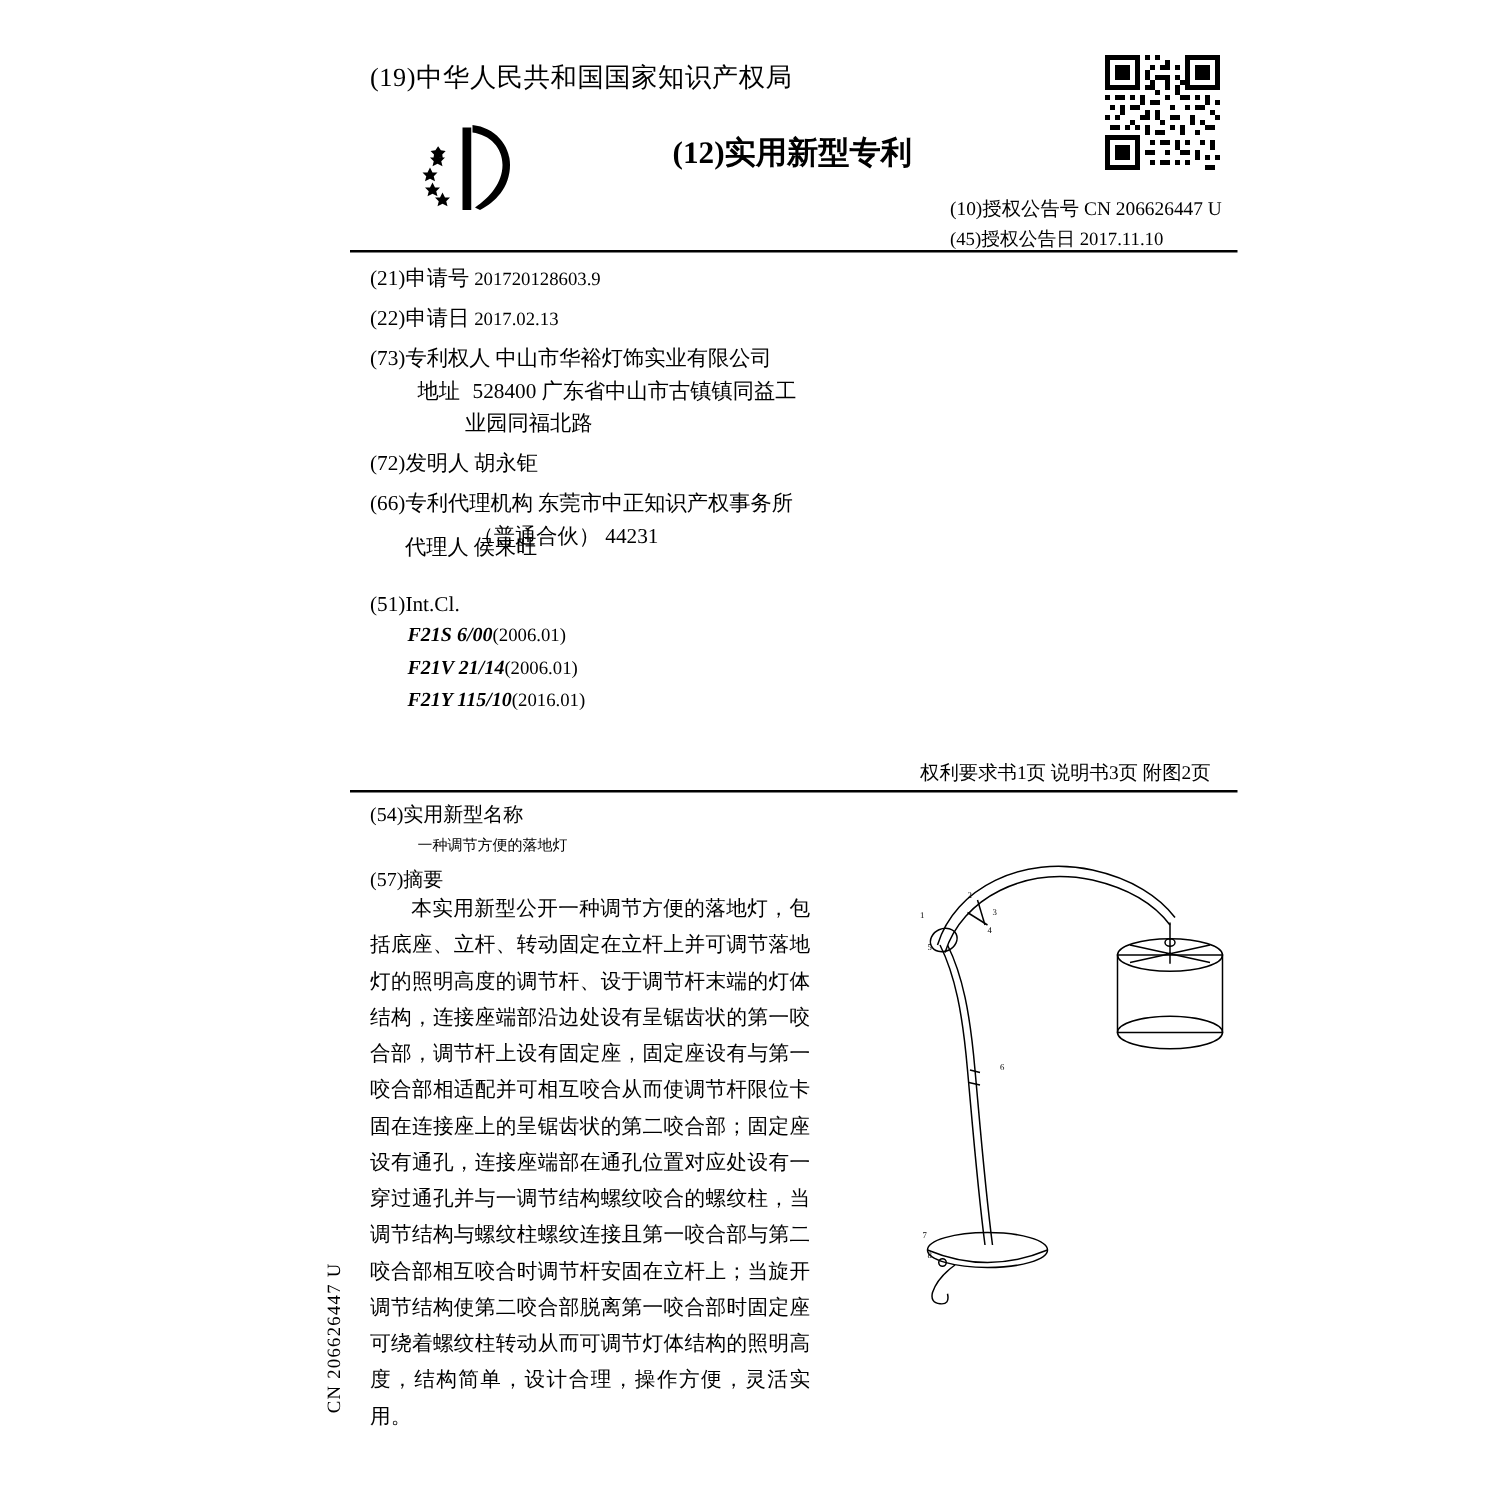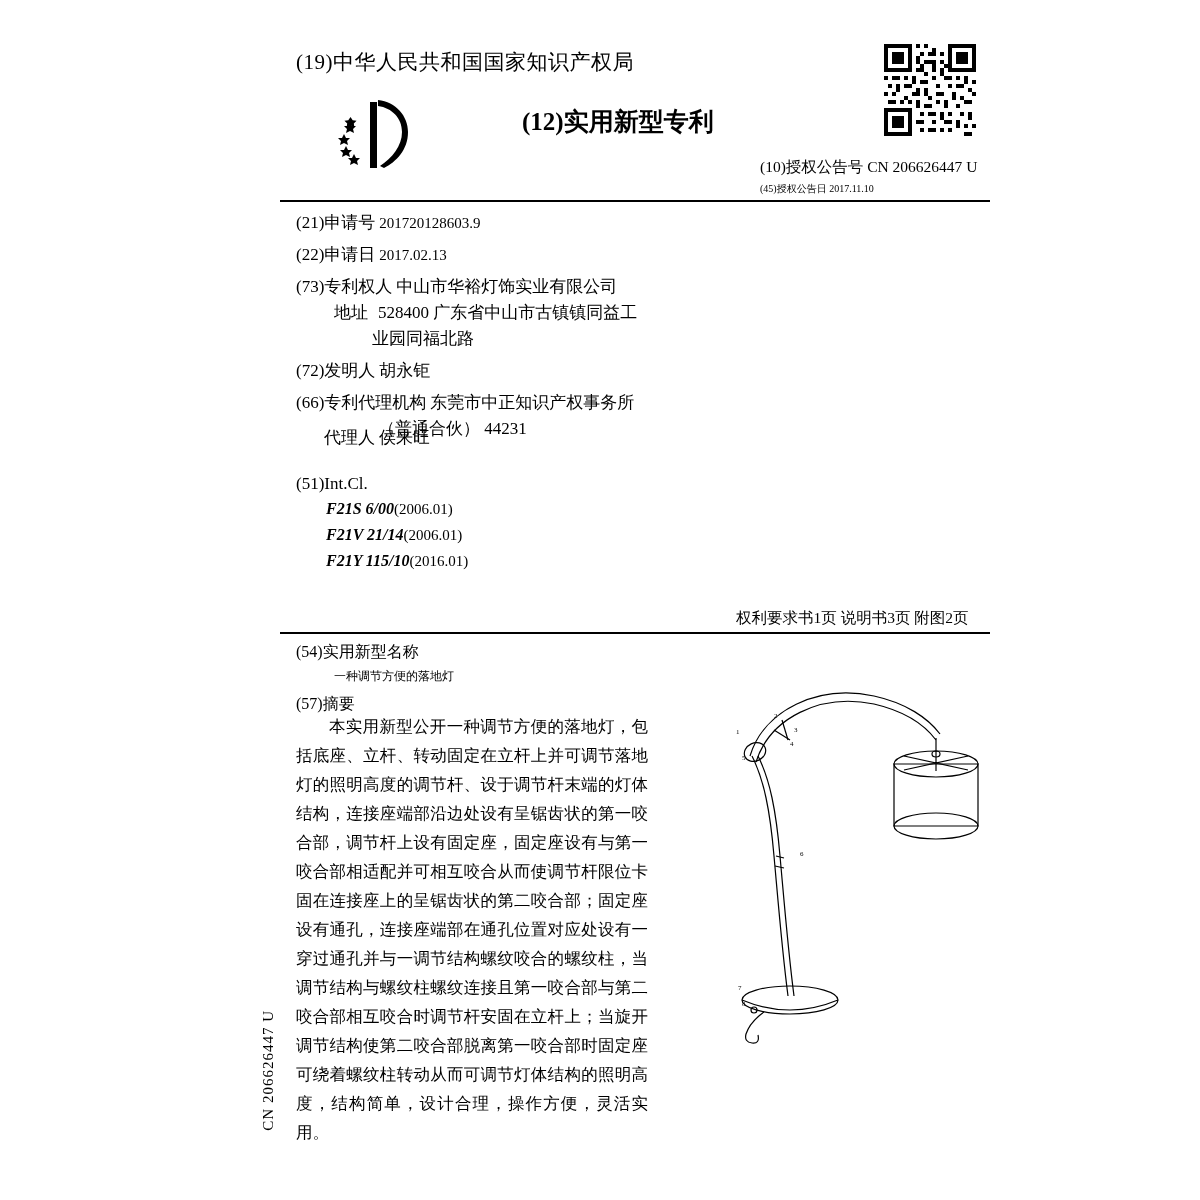--- a/index.html
+++ b/index.html
@@ -37,40 +37,40 @@
     position: absolute;
     left: 248px;
     top: 48px;
     font-size: 21px;
     letter-spacing: 0.5px;
     white-space: nowrap;
   }
 
   .doc-type {
     position: absolute;
-    left: 474px;
+    left: 490px;
     top: 105px;
     font-size: 25px;
     font-weight: bold;
     white-space: nowrap;
     text-align: right;
   }
 
   .pub-no {
     position: absolute;
     left: 712px;
     top: 157px;
     font-size: 15.5px;
     white-space: nowrap;
   }
   .pub-date {
     position: absolute;
     left: 712px;
     top: 182px;
-    font-size: 10px;
+    font-size: 15px;
     white-space: nowrap;
   }
 
   
   .emblem {
     position: absolute;
     left: 286px;
     top: 96px;
     width: 92px;
     height: 76px;

